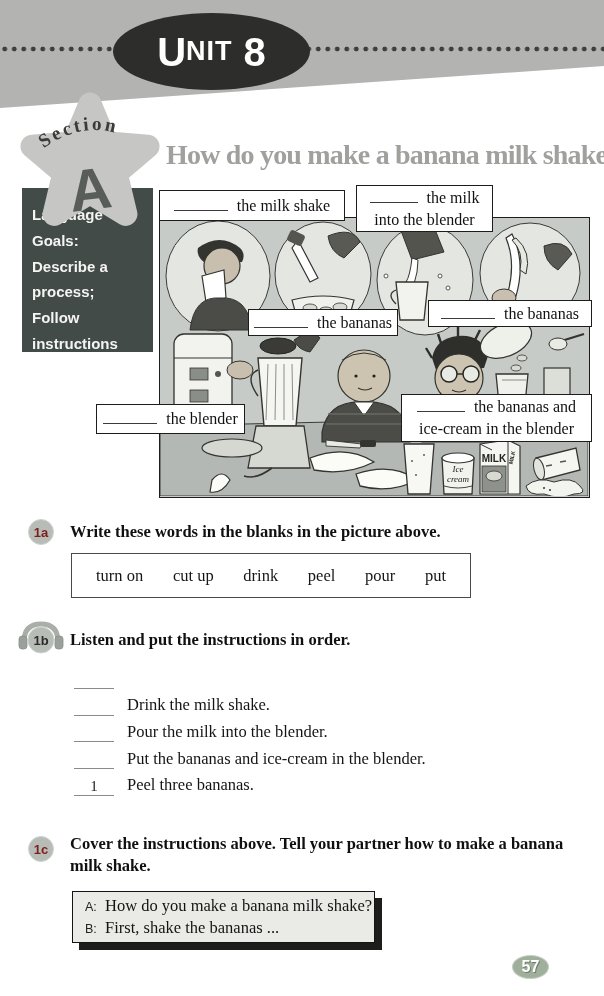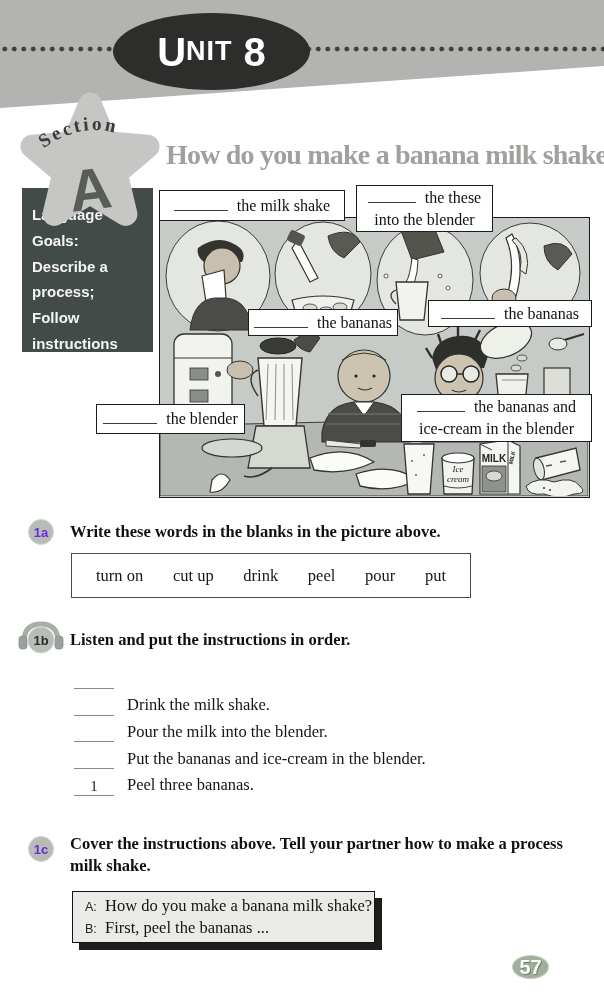--- a/index.html
+++ b/index.html
@@ -68,21 +68,21 @@
     border-bottom: 1.2px solid #3a3a3a; margin-right: 9px;
     vertical-align: baseline;
   }
   .blankline.narrow { width: 48px; }
   
   .badge {
     position: absolute; width: 26px; height: 26px; border-radius: 50%;
     background: #b7bcb7; border: 1px solid #cfd4cf;
     display: flex; align-items: center; justify-content: center;
     font-family: "Liberation Sans", sans-serif; font-weight: bold;
-    font-size: 13px; color: #6d28d9; z-index: 2;
+    font-size: 13px; color: #7f1d1d; z-index: 2;
   }
   .a-head {
     position: absolute; font-weight: bold; font-size: 16.5px; color: #101010;
     line-height: 1.35;
   }
   
   .word-box {
     position: absolute; left: 71px; top: 553px; width: 400px; height: 45px;
     border: 1px solid #4a4a48;
     display: flex; align-items: center; justify-content: space-between;
@@ -110,21 +110,21 @@
     font-family: "Liberation Sans", sans-serif; font-size: 12.5px; color: #222;
     width: 20px; flex: none;
   }
   .dlg-tx { font-size: 16.5px; color: #141414; white-space: nowrap; }
   
   .page-badge {
     position: absolute; left: 512px; top: 955px; width: 37px; height: 24px;
     background: #9faf9c; border: 1px solid #c6cfc4; border-radius: 50%;
     display: flex; align-items: center; justify-content: center;
     font-family: "Liberation Sans", sans-serif; font-weight: bold;
-    font-size: 20px; color: #ffffff;
+    font-size: 16px; color: #ffffff;
     text-shadow: 1px 1px 0 #6d7d6b;
   }
 </style>
 </head>
 <body>
 
 <div id="page">
 
   <div class="band"></div>
   <div class="dot-line"></div>
@@ -290,21 +290,21 @@
         <circle cx="384" cy="270" r="1" fill="#33332f"></circle>
         <circle cx="390" cy="272" r="1" fill="#33332f"></circle>
       </g>
     </svg>
   </div>
 
   <div class="plabel" style="left:159px; top:190px; width:186px; height:31px;">
     <div class="l1"><span class="blankline"></span><span>the milk shake</span></div>
   </div>
   <div class="plabel" style="left:356px; top:185px; width:137px; height:47px;">
-    <div class="l1"><span class="blankline narrow"></span><span>the these</span></div>
+    <div class="l1"><span class="blankline narrow"></span><span>the milk</span></div>
     <div class="l2">into the blender</div>
   </div>
   <div class="plabel" style="left:248px; top:309px; width:150px; height:27px;">
     <div class="l1"><span class="blankline"></span><span>the bananas</span></div>
   </div>
   <div class="plabel" style="left:428px; top:300px; width:164px; height:27px;">
     <div class="l1"><span class="blankline"></span><span>the bananas</span></div>
   </div>
   <div class="plabel" style="left:96px; top:404px; width:149px; height:30px;justify-content:center;">
     <div class="l1"><span class="blankline"></span><span>the blender</span></div>
@@ -350,29 +350,29 @@
       <span class="ib-text">Put the bananas and ice-cream in the blender.</span>
     </div>
     <div class="ib-row">
       <span class="ib-order">1</span>
       <span class="ib-text">Peel three bananas.</span>
     </div>
   </div>
 
   <div class="badge" style="left:28px; top:836px;">1c</div>
   <div class="a-head" style="left:70px; top:833px; width:520px;">
-    <div>Cover the instructions above. Tell your partner how to make a process</div>
+    <div>Cover the instructions above. Tell your partner how to make a banana</div>
     <div>milk shake.</div>
   </div>
   <div class="dialog">
     <div class="dlg-line">
       <span class="dlg-sp">A:</span>
       <span class="dlg-tx">How do you make a banana milk shake?</span>
     </div>
     <div class="dlg-line">
       <span class="dlg-sp">B:</span>
-      <span class="dlg-tx">First, peel the bananas ...</span>
+      <span class="dlg-tx">First, shake the bananas ...</span>
     </div>
   </div>
 
   <div class="page-badge">57</div>
 
 </div>
 
 </body></html>

